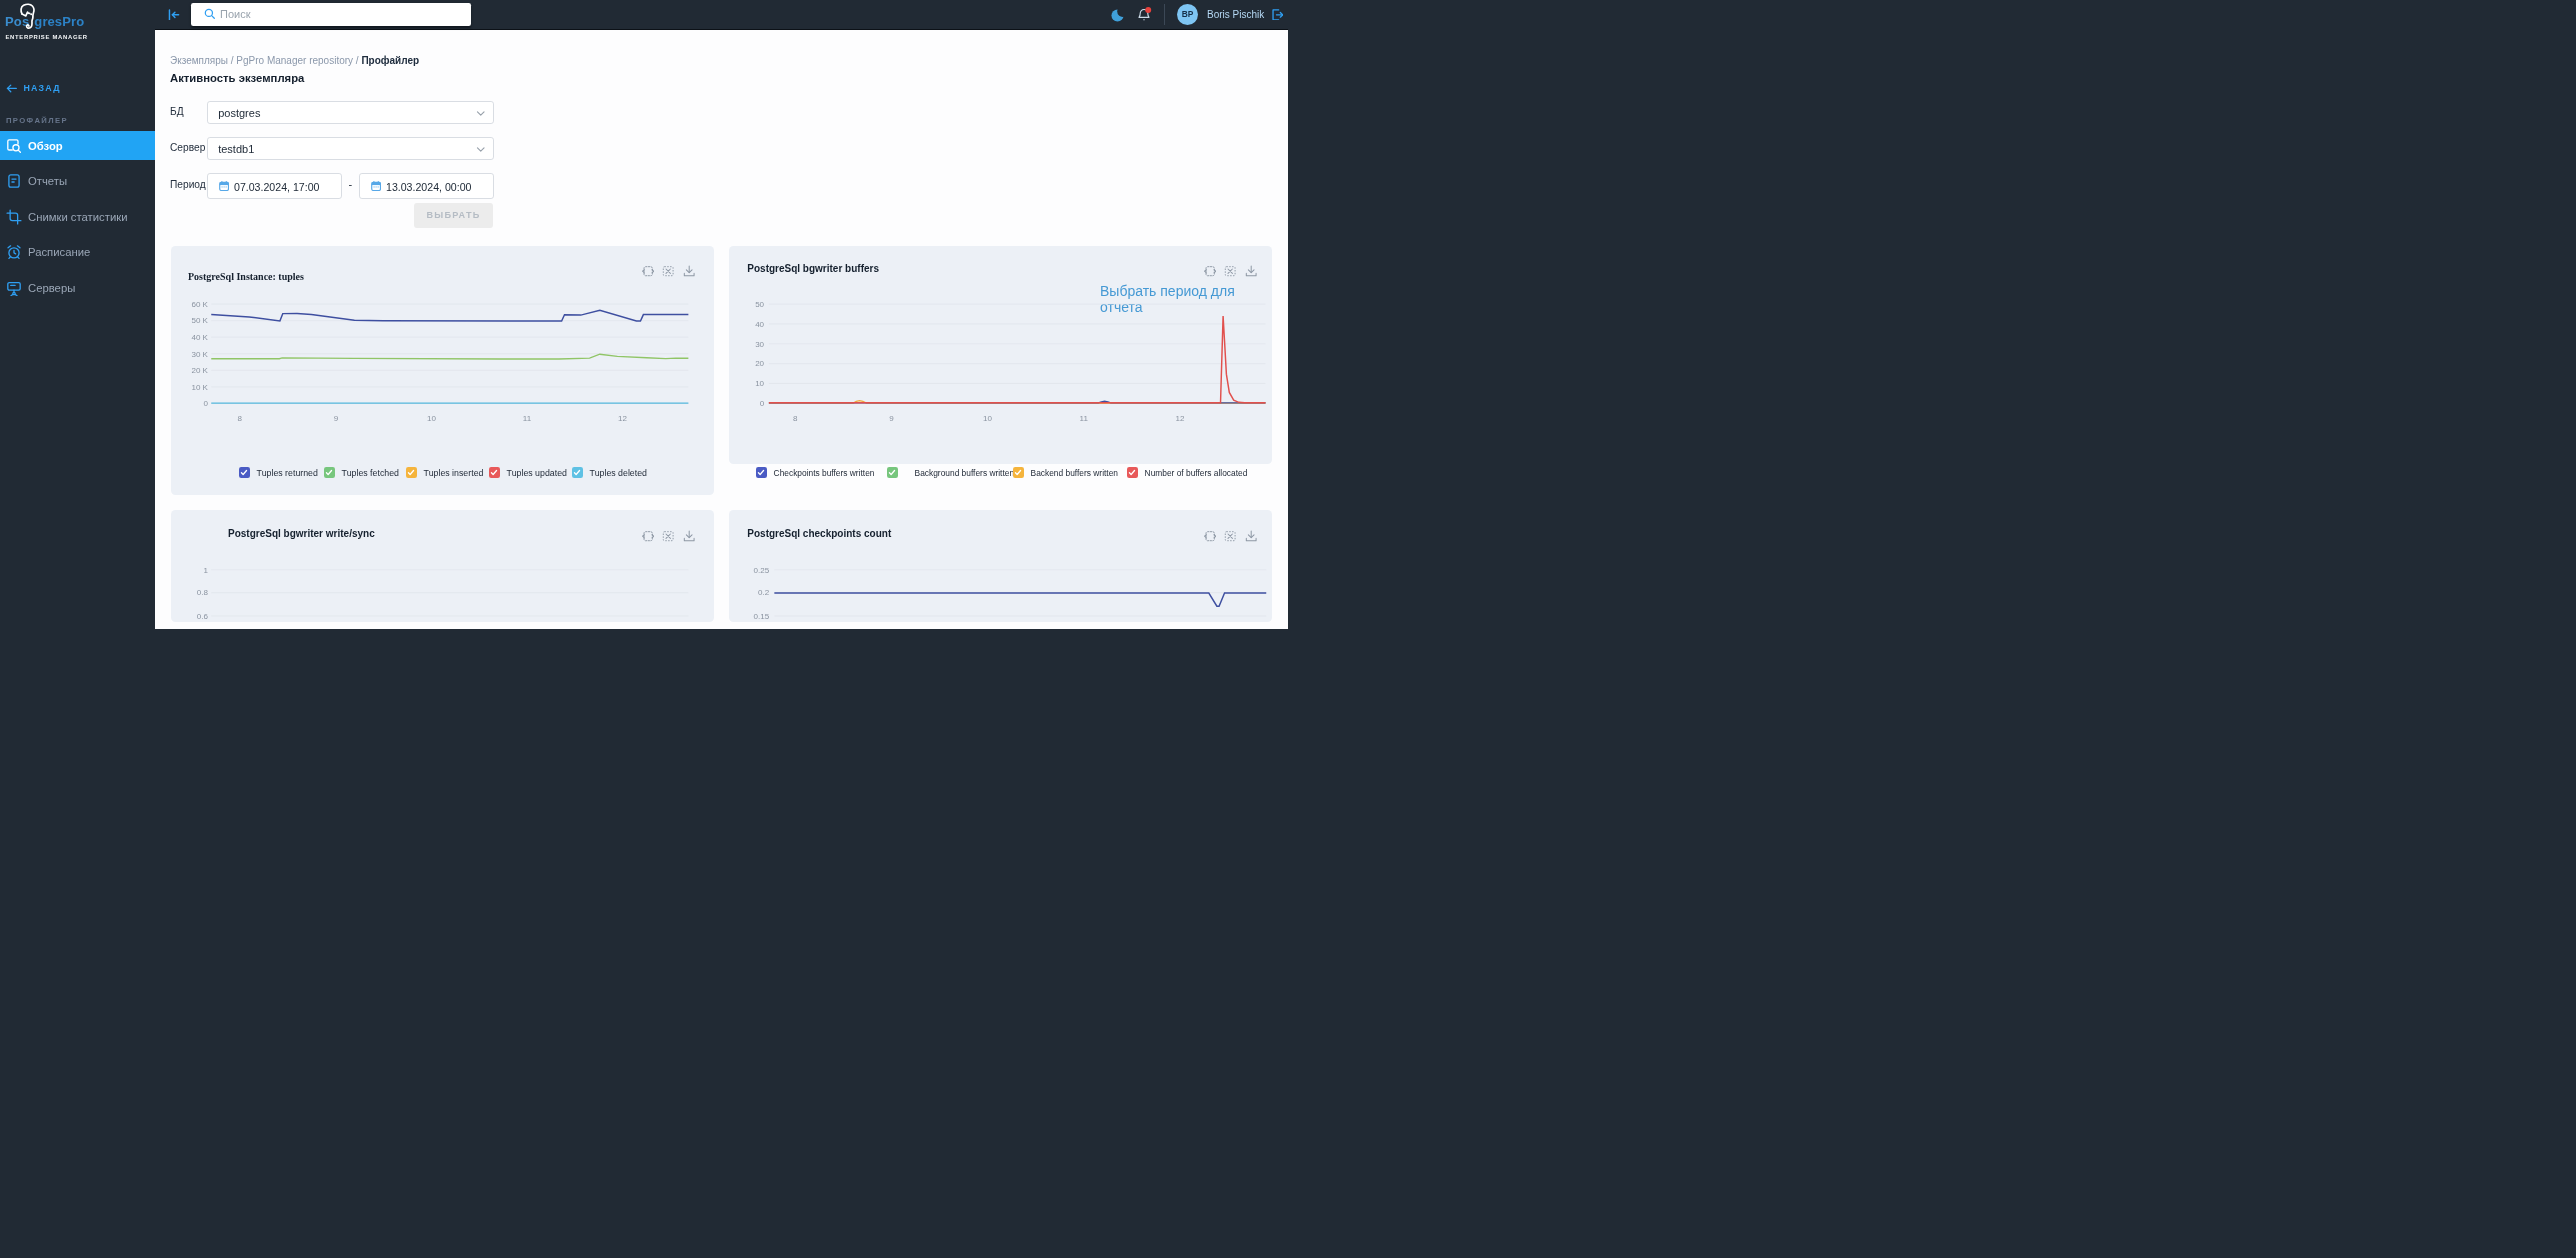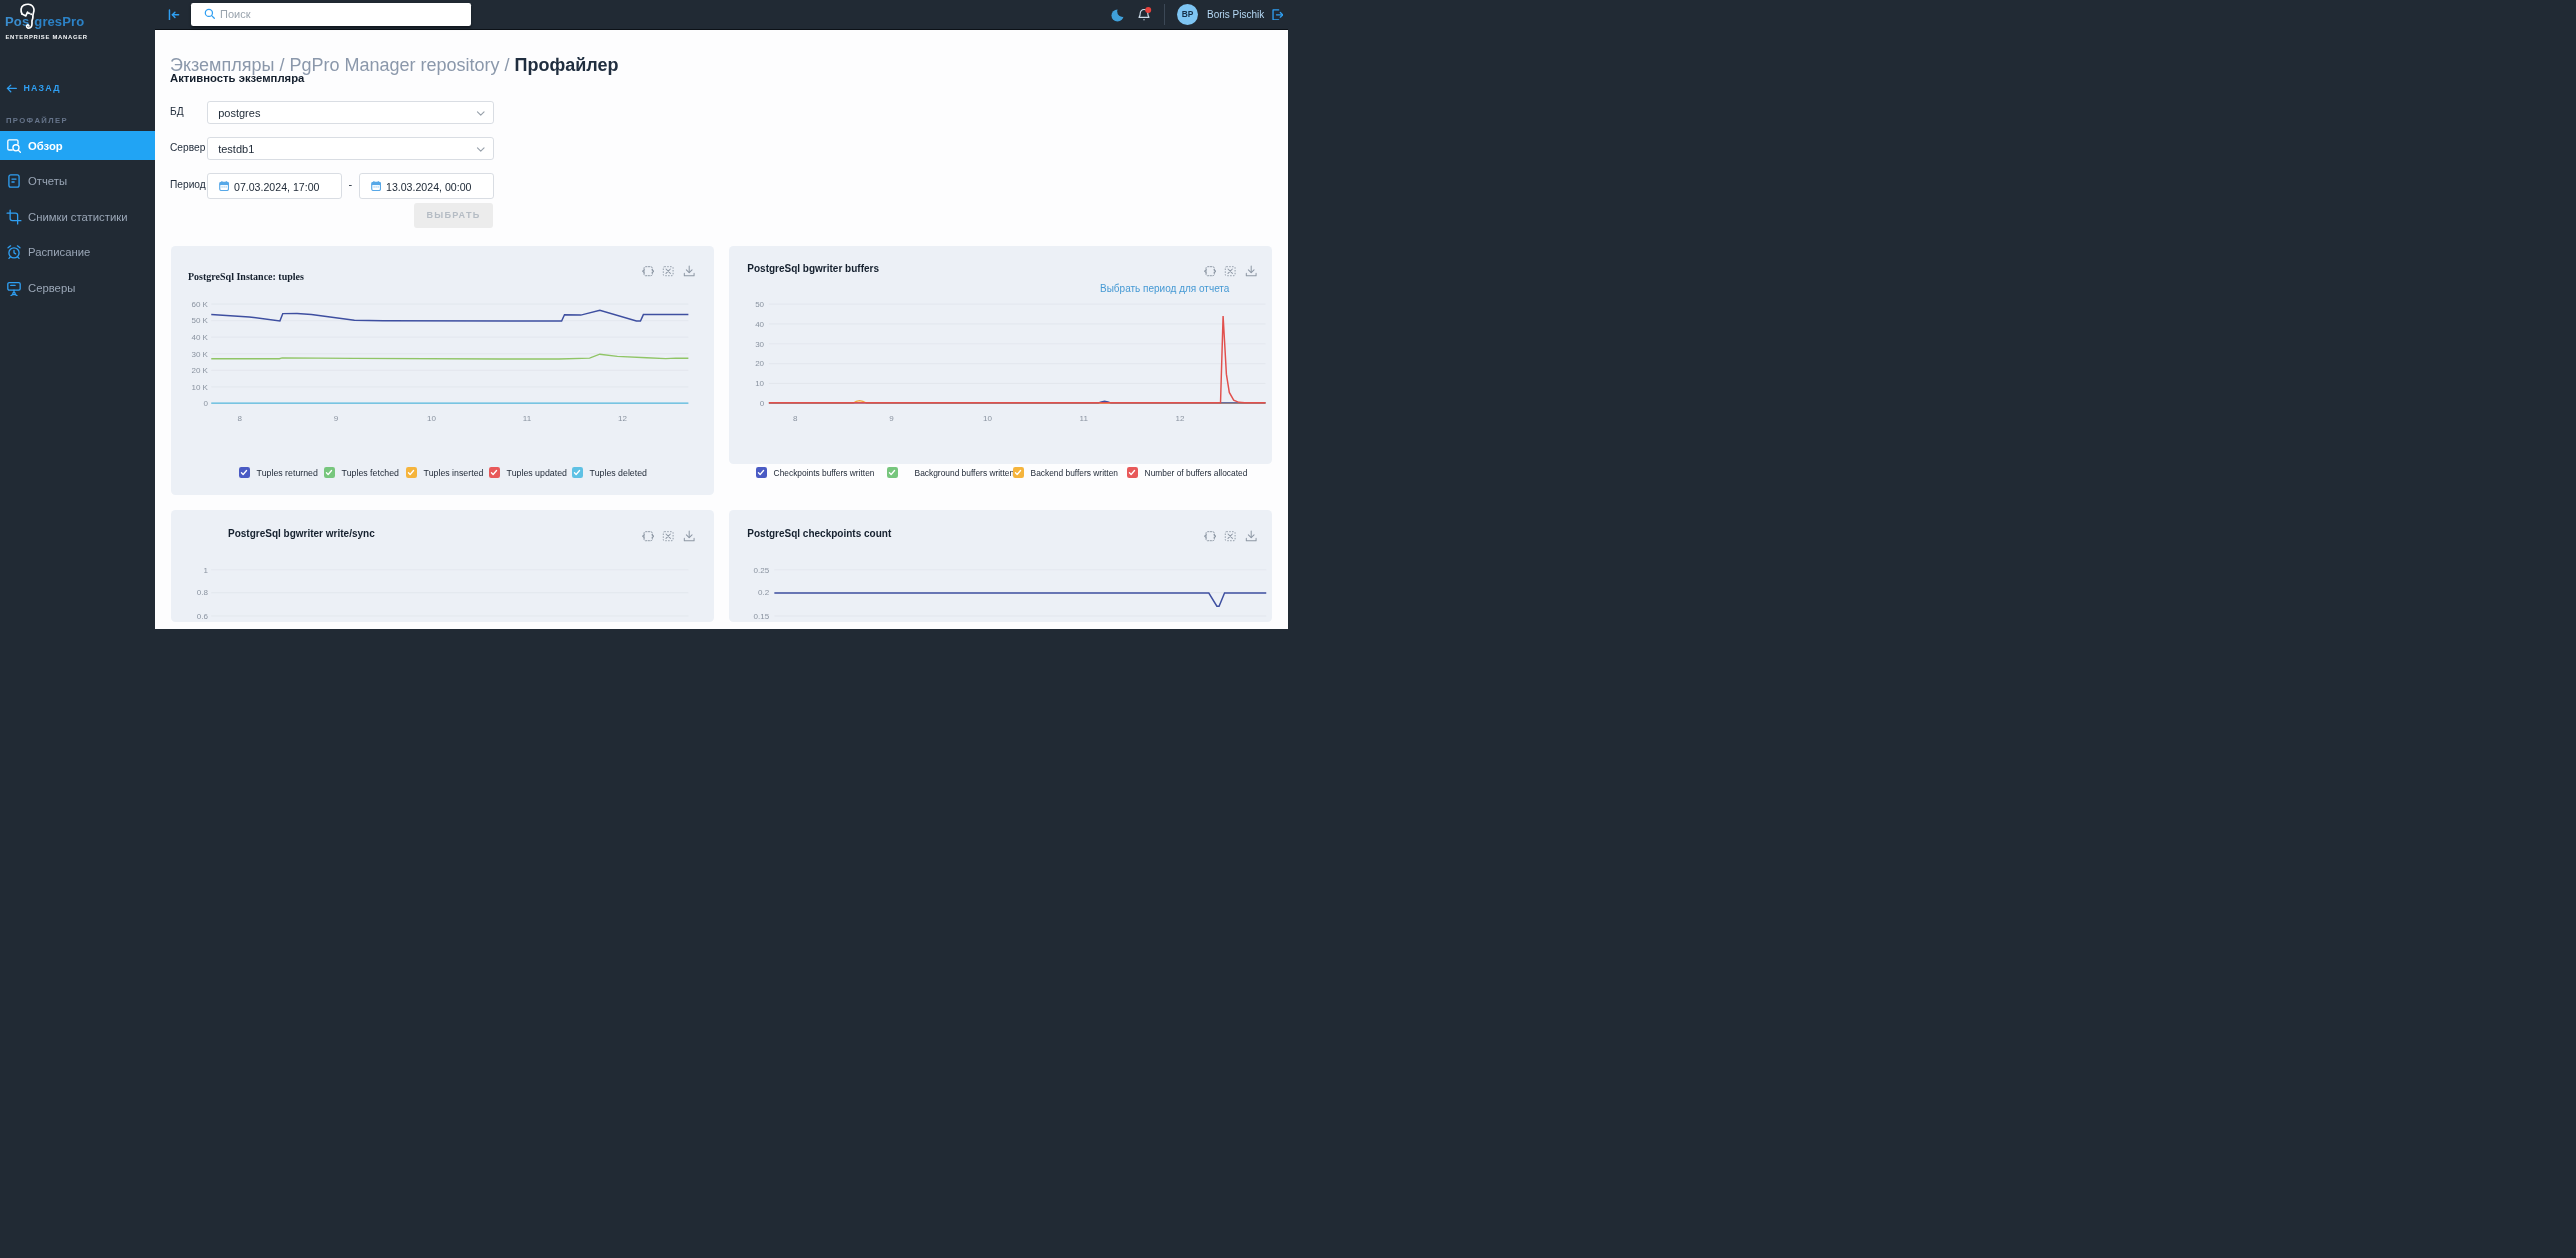--- a/index.html
+++ b/index.html
@@ -31,21 +31,21 @@
 #searchbox .ph { position:absolute; left:29px; top:5.1px; font-size:11px; color:#99a3ad; }
 #moon { position:absolute; left:956px; top:8px; }
 #bell { position:absolute; left:981px; top:7.3px; }
 #sep { position:absolute; left:1009px; top:3.7px; width:0.7px; height:21px; background:#3c4856; }
 #avatar { position:absolute; left:1022px; top:3.7px; width:21px; height:21px; border-radius:50%; background:#7ec5f3; text-align:center; line-height:21px; font-size:8.4px; font-weight:bold; color:#16304a; }
 #uname { position:absolute; left:1052px; top:9.1px; font-size:10px; color:#b5d8f4; }
 #logout { position:absolute; left:1116px; top:8.8px; }
 
 
 #main { position:absolute; left:155px; top:30px; width:1133px; height:600px; background:#fdfdfe; z-index:1; }
-#breadcrumb { position:absolute; left:15px; top:25px; font-size:18px; color:#8b98ab; }
+#breadcrumb { position:absolute; left:15px; top:25px; font-size:10px; color:#8b98ab; }
 #breadcrumb b { color:#202e3f; font-weight:bold; }
 #subtitle { position:absolute; left:15px; top:42px; font-size:11.3px; font-weight:bold; color:#141f2d; }
 
 .flabel { position:absolute; left:15px; font-size:10.2px; color:#25303f; }
 .sel { position:absolute; left:52px; width:287px; height:23.4px; background:#fff; border:0.7px solid #d9dde3; border-radius:2.9px; }
 .sel .sval { position:absolute; left:10.2px; top:5.1px; font-size:11px; color:#222d3a; }
 .sel svg.chev { position:absolute; right:7.3px; top:7.3px; }
 .dinput { position:absolute; width:135px; height:26px; background:#fff; border:0.7px solid #d9dde3; border-radius:2.9px; top:143px; }
 .dinput .cal { position:absolute; left:11px; top:7.3px; }
 .dinput .dval { position:absolute; left:26px; top:6.6px; font-size:10.6px; color:#222d3a; }
@@ -56,21 +56,21 @@
 .card { position:absolute; background:#ecf0f6; border-radius:4.4px; }
 #card1 { left:16px; top:216px; width:543px; height:249px; }
 #card2 { left:574px; top:216px; width:543px; height:218px; }
 #card3 { left:16px; top:480px; width:543px; height:112px; }
 #card4 { left:574px; top:480px; width:543px; height:112px; }
 .ctitle { position:absolute; left:17px; font-size:10px; font-weight:bold; color:#15202e; }
 .cicons { position:absolute; top:18.3px; }
 #card1 .cicons, #card2 .cicons { top:19px; }
 .cicons svg { margin-left:8px; vertical-align:top; }
 .csvg { position:absolute; left:0; top:0; }
-#rep-link { position:absolute; left:371px; top:37px; font-size:10px; color:#4599d4; }
+#rep-link { position:absolute; left:371px; top:37px; font-size:14px; color:#4599d4; }
 #card2 .ltext { font-size:8.4px; }
 
 
 .legend { position:absolute; top:221px; height:11px; }
 .litem { position:absolute; top:0; }
 .cb { position:absolute; top:0; width:10.6px; height:10.6px; border-radius:2.2px; }
 .cb svg { position:absolute; left:1.1px; top:1.5px; }
 .ltext { position:absolute; top:1.1px; font-size:8.8px; color:#1d2634; white-space:nowrap; }
 </style>
 </head>

